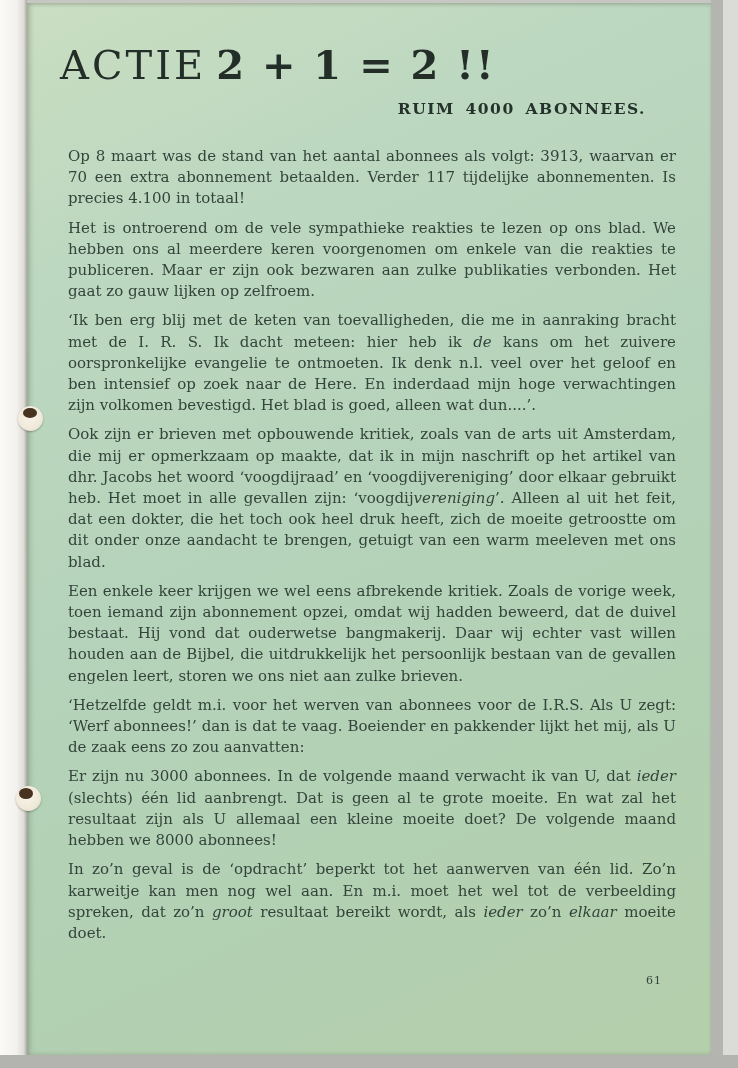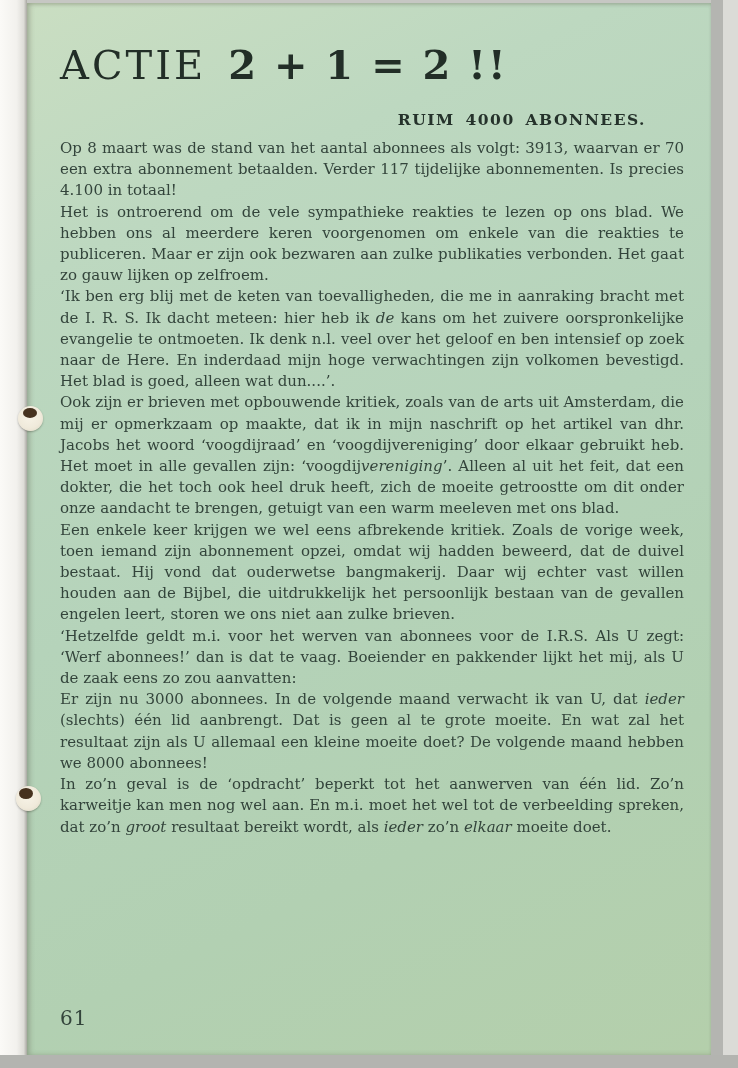--- a/index.html
+++ b/index.html
@@ -10,35 +10,35 @@
   .edge-left{position:absolute;left:0;top:0;width:27px;height:1068px;
     background:linear-gradient(90deg,#fbfaf7 0%,#f2f1ed 62%,#dddcd7 88%,#a9a8a2 100%);}
   .edge-right-dark{position:absolute;left:711px;top:0;width:12px;height:1068px;background:#b4b5b1;}
   .edge-right-light{position:absolute;left:723px;top:0;width:15px;height:1068px;background:#dbdbd7;}
   .edge-bottom{position:absolute;left:0;top:1055px;width:738px;height:13px;background:#b3b4b0;z-index:5;}
 
   .page{position:absolute;left:27px;top:3px;width:684px;height:1052px;z-index:2;
     background:linear-gradient(155deg,#cadec2 0%,#bdd8c0 20%,#b5d3ba 48%,#b2d0b2 75%,#b4cfab 100%);
     box-shadow:inset 3px 0 5px rgba(80,75,60,.28), inset 0 2px 3px rgba(80,75,60,.15);}
 
-  .title-row{position:absolute;left:33px;top:38px;display:flex;align-items:baseline;gap:22px;
+  .title-row{position:absolute;left:33px;top:38px;display:flex;align-items:baseline;gap:10px;
     color:#222e27;white-space:nowrap;}
   .title-word{font-size:40px;font-weight:400;letter-spacing:3px;}
   .title-math{font-size:40px;font-weight:700;letter-spacing:2px;}
 
   .subtitle{position:absolute;left:33px;top:96px;width:586px;text-align:right;
-    font-weight:700;font-size:15.5px;letter-spacing:1.5px;word-spacing:4px;color:#25322b;margin-top:11px;}
+    font-weight:700;font-size:15.5px;letter-spacing:1.5px;word-spacing:4px;color:#25322b;}
 
   .article-body{position:absolute;left:33px;top:135px;width:624px;
     font-size:15px;line-height:21.2px;text-align:justify;color:#33443b;}
-  .article-body p{margin:0;padding:0;}
+  .article-body p{margin:8px;padding:0;}
   .article-body em{font-style:italic;}
 
-  .pagenum{position:absolute;left:33px;top:1003px;width:602px;text-align:left;
-    font-size:20px;color:#33443b;letter-spacing:1px;}
+  .pagenum{position:absolute;left:33px;top:971px;width:602px;text-align:right;
+    font-size:11px;color:#33443b;letter-spacing:1px;}
 
   .hole{position:absolute;z-index:6;width:25px;height:25px;border-radius:50%;
     background:radial-gradient(circle at 45% 42%,#f7f3e7 0%,#f0eadb 58%,#ddd5c2 100%);
     box-shadow:0 1px 2px rgba(40,40,30,.35);}
   .hole::after{content:"";position:absolute;border-radius:50%;background:#46321f;}
   .hole1{left:18px;top:406px;}
   .hole1::after{left:5px;top:2px;width:14px;height:10px;}
   .hole2{left:16px;top:786px;}
   .hole2::after{left:3px;top:2px;width:14px;height:11px;}
 </style>

